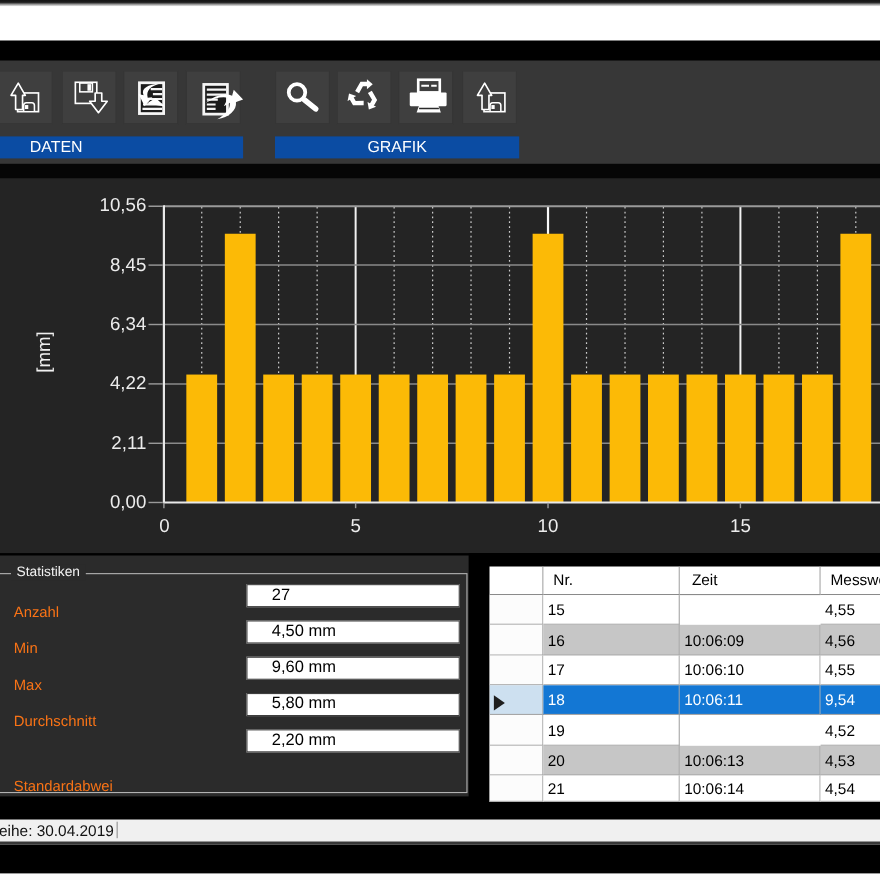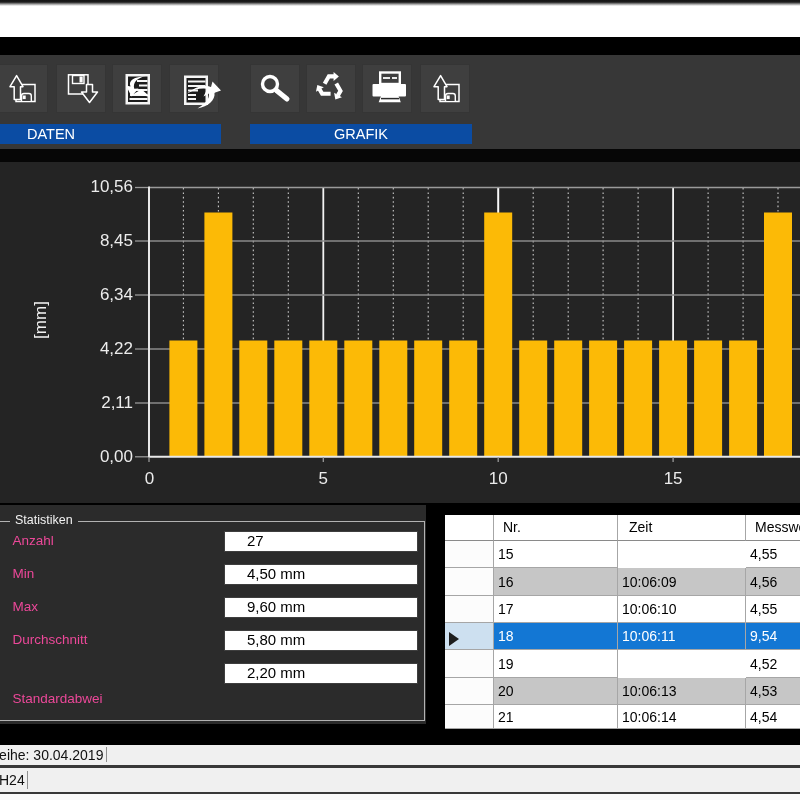--- a/index.html
+++ b/index.html
@@ -14,21 +14,21 @@
 #black2{left:0;top:149px;width:800px;height:13px;background:#060606;}
 #chart{left:0;top:162px;width:800px;height:341px;background:#242424;}
 #bottom{left:0;top:503px;width:800px;height:242px;background:#000;}
 
 .tbtn{position:absolute;top:64px;width:50px;height:49px;background:#3f3f3f;border:1px solid #353535;box-sizing:border-box;}
 .blbl{position:absolute;top:124px;height:20px;background:#0b4ca3;color:#fff;font-size:14.5px;line-height:20px;}
 
 #stats{left:0;top:505px;width:426px;height:219px;background:#2b2b2b;}
 #gbox{left:-10px;top:521px;width:433px;height:198px;border:1px solid #b2b2b2;}
 #gboxlbl{left:10px;top:513px;background:#2b2b2b;padding:0 5px;color:#f2f2f2;font-size:12.5px;height:15px;line-height:15px;}
-.slbl{position:absolute;left:12.5px;color:#ec4899;font-size:13.5px;height:20px;line-height:20px;}
+.slbl{position:absolute;left:12.5px;color:#f97316;font-size:13.5px;height:20px;line-height:20px;margin-top:16px;}
 .sbox{position:absolute;left:224px;width:194px;height:21px;background:#fff;border:1px solid #3e3e3e;box-sizing:border-box;color:#000;font-size:15px;line-height:17px;padding-left:22px;}
 
 #tblblk{left:426px;top:503px;width:374px;height:242px;background:#000;}
 #tbl{left:445px;top:515px;width:355px;height:214px;background:#fff;overflow:hidden;}
 .trow{position:absolute;left:0;width:600px;}
 .cell{position:absolute;top:0;height:100%;box-sizing:border-box;border-right:1px solid #a6a6a6;border-bottom:1px solid #a6a6a6;font-size:14px;color:#000;padding-left:4px;}
 
 #sb1{left:0;top:745px;width:800px;height:20px;background:#f0f0f0;border-bottom:3px solid #383838;color:#111;font-size:14px;}
 #sb2{left:0;top:768px;width:800px;height:24px;background:#f0f0f0;border-bottom:2px solid #383838;color:#111;font-size:14px;}
 #sbwhite{left:0;top:794px;width:800px;height:6px;background:#fafafa;}
@@ -266,18 +266,14 @@
   <div class="slbl" style="top:689px;">Standardabwei</div>
   <div class="sbox" style="top:531px;">27</div>
   <div class="sbox" style="top:564px;">4,50 mm</div>
   <div class="sbox" style="top:597px;">9,60 mm</div>
   <div class="sbox" style="top:630px;">5,80 mm</div>
   <div class="sbox" style="top:663px;">2,20 mm</div>
   <div class="abs" id="sb1">
       <span style="position:absolute;left:-39px;top:2px;white-space:nowrap;">Messreihe: 30.04.2019</span>
       <div class="vsep" style="left:106px;top:2px;height:15px;"></div>
     </div>
-  <div class="abs" id="sb2">
-      <span style="position:absolute;left:-1px;top:4px;white-space:nowrap;">H24</span>
-      <div class="vsep" style="left:27px;top:3px;height:18px;"></div>
-    </div>
   <div class="abs" id="sbwhite"></div>
 </div>
 
 </body></html>

